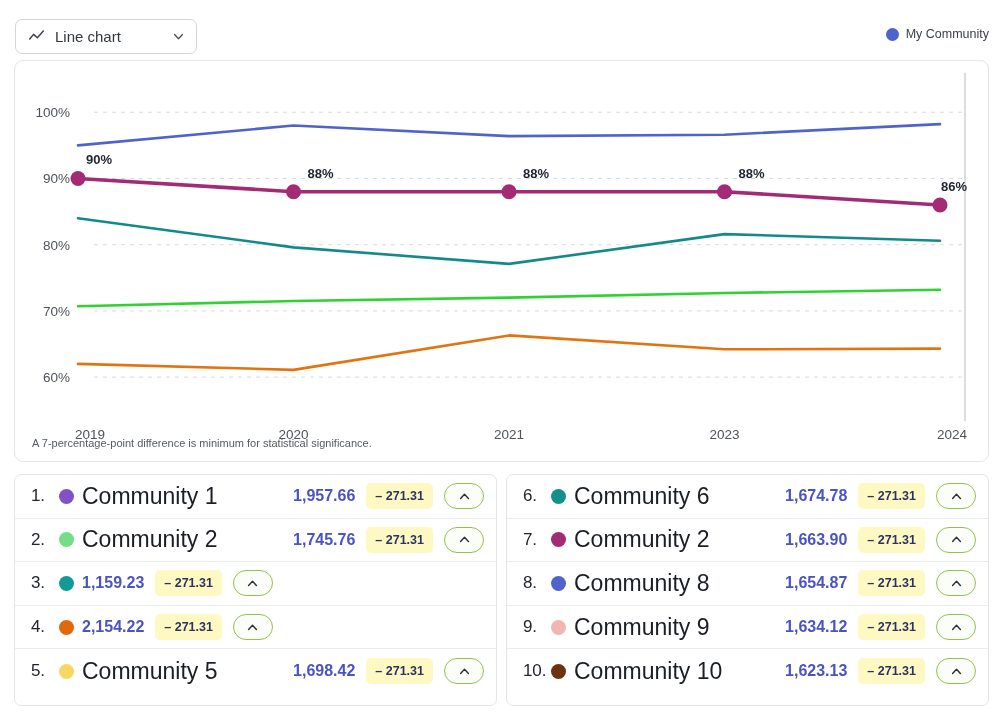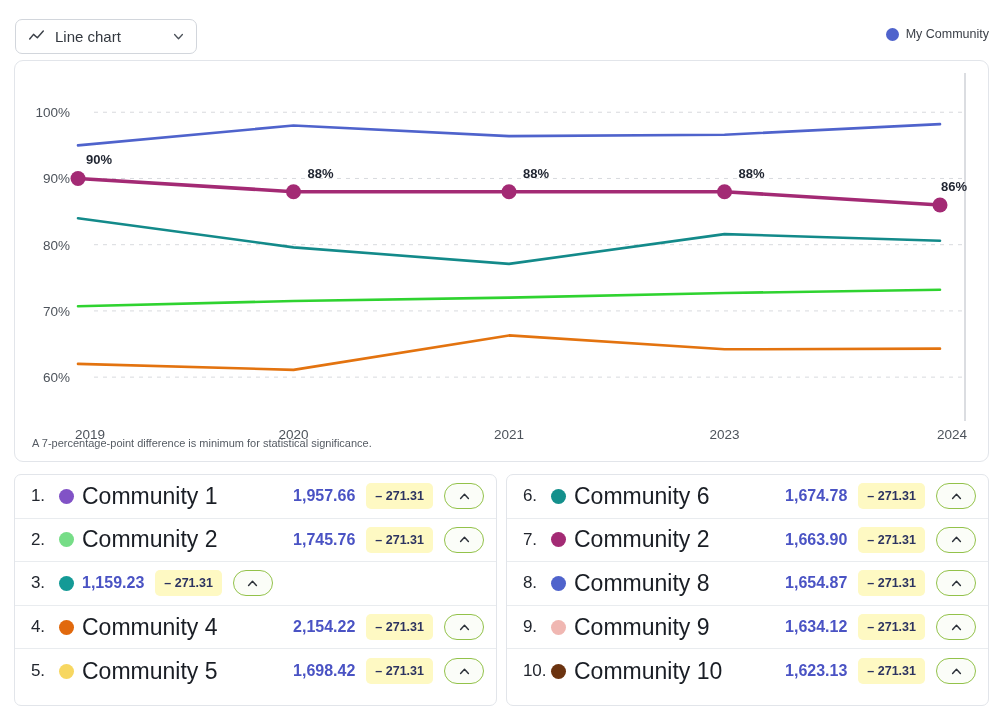--- a/index.html
+++ b/index.html
@@ -203,21 +203,20 @@
             <span>
               <svg viewBox="0 0 20 20" fill="none" stroke="#2b3038" stroke-width="2.2" stroke-linecap="round" stroke-linejoin="round">
                 <polyline points="4,13 10,6.5 16,13"></polyline>
               </svg>
             </span>
           </span>
         </div>
         <div class="row">
           <span class="rank">4.</span>
           <span class="row-dot" style="background: rgb(225, 105, 13);"></span>
-          <span class="row-name">Community 4</span>
           <span class="row-value">2,154.22</span>
           <span class="delta">– 271.31</span>
           <span class="trend-pill">
             <span>
               <svg viewBox="0 0 20 20" fill="none" stroke="#2b3038" stroke-width="2.2" stroke-linecap="round" stroke-linejoin="round">
                 <polyline points="4,13 10,6.5 16,13"></polyline>
               </svg>
             </span>
           </span>
         </div>

